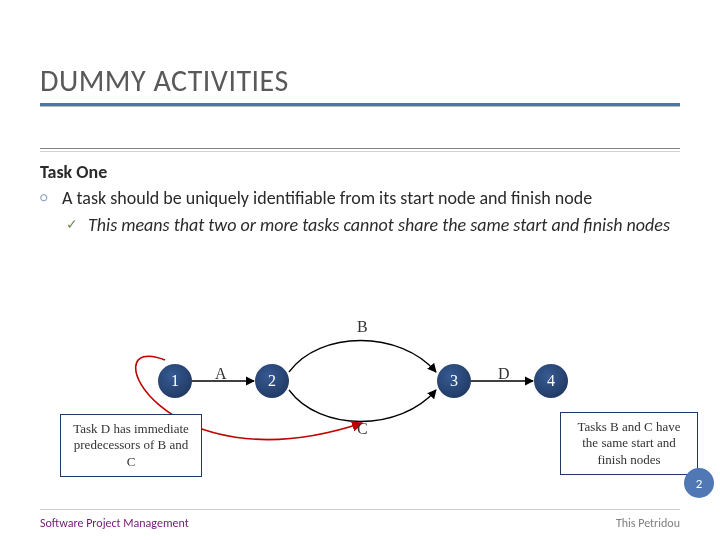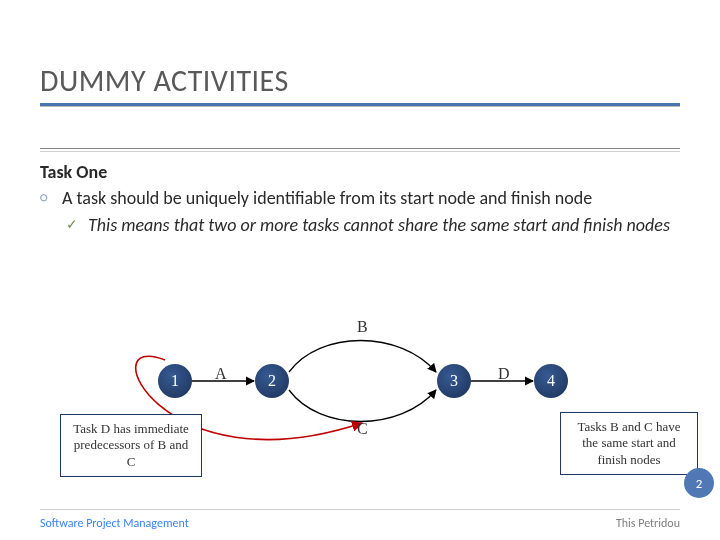--- a/index.html
+++ b/index.html
@@ -13,21 +13,21 @@
   .sub-hr-sec{height:1px;background:#d0d0d0;}
   .content{position:absolute;left:40px;right:40px;top:160px;font-size:18px;color:#2a2a2a;line-height:1.35;}
   .case-hdr{font-weight:bold;}
   .bul1{display:flex;margin-top:2px;}
   .bul1 .mk{width:22px;flex:0 0 22px;color:#8ca0be;font-size:14px;line-height:24px;}
   .bul2{display:flex;margin-top:2px;margin-left:26px;}
   .bul2 .mk{width:22px;flex:0 0 22px;color:#6d8a4d;font-size:14px;line-height:24px;}
   .bul2 .txt{font-style:italic;}
   .diagram{position:absolute;left:0;top:310px;width:720px;height:200px;}
   .diagram svg{position:absolute;left:0;top:0;}
-  .footer-left{position:absolute;left:40px;bottom:10px;font-size:12px;color:#3b82f6;}
+  .footer-left{position:absolute;left:40px;bottom:10px;font-size:12px;color:#701a75;}
   .footer-right{position:absolute;right:40px;bottom:10px;font-size:12px;color:#7f7f7f;}
   .footer-rule{position:absolute;left:40px;right:40px;bottom:30px;height:1px;background:#d0d0d0;}
   .pagenum{position:absolute;right:6px;bottom:42px;width:30px;height:30px;border-radius:50%;background:#4f78b4;color:#fff;font-size:13px;display:flex;align-items:center;justify-content:center;}
   .callout{position:absolute;border:1px solid #1f3864;background:#fff;padding:6px 8px;font-family:Georgia,serif;font-size:13px;text-align:center;line-height:1.25;color:#333;}
   .node{position:absolute;width:34px;height:34px;border-radius:50%;background:radial-gradient(circle at 40% 35%,#365a93,#1c3156);color:#fff;display:flex;align-items:center;justify-content:center;font-family:Georgia,serif;font-size:16px;}
   .edge-label{position:absolute;font-family:Georgia,serif;font-size:16px;color:#333;}
 </style>
 </head>
 <body>
 

